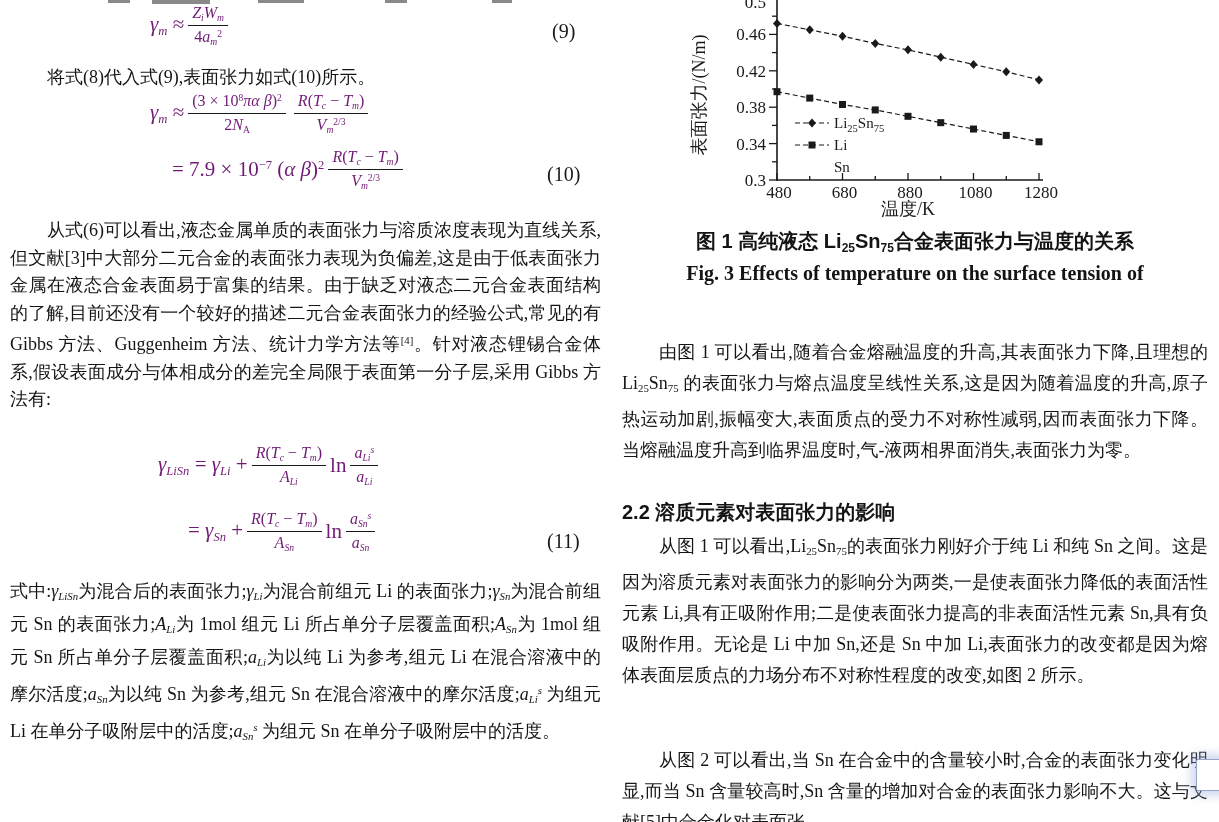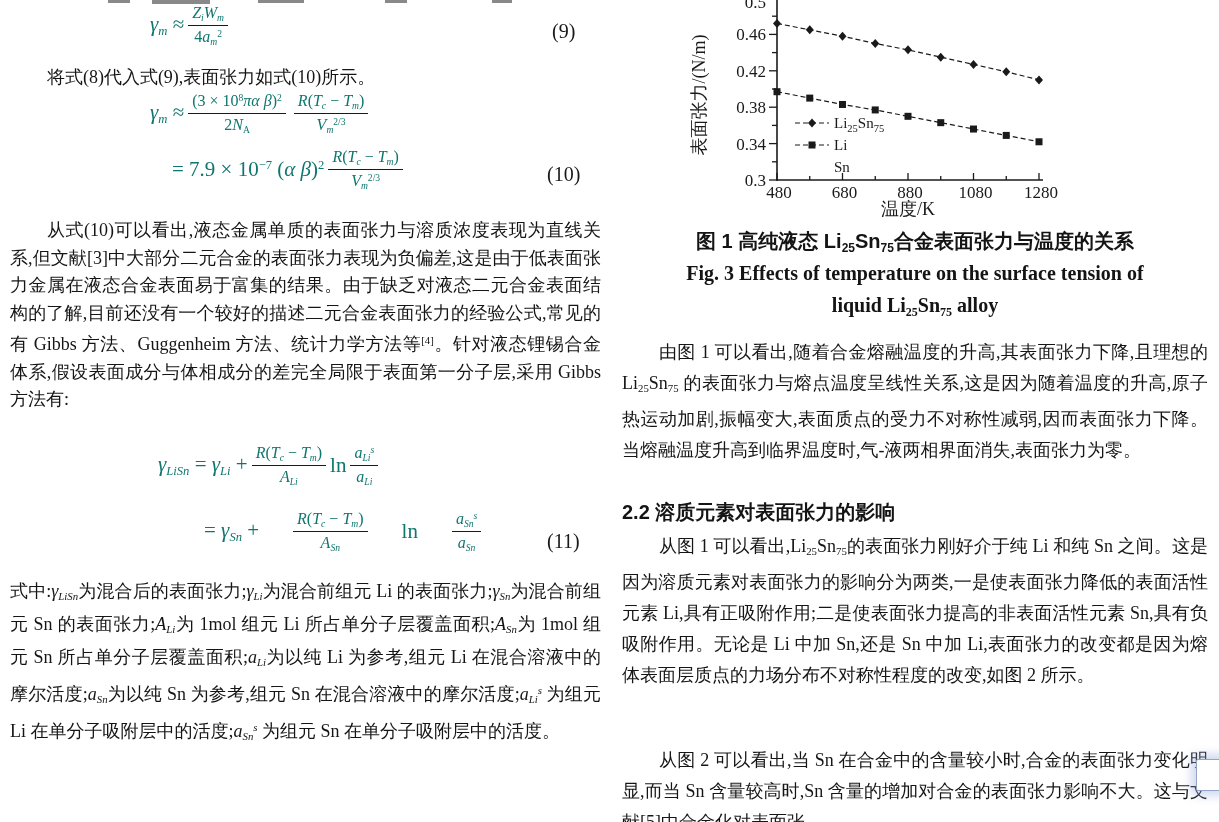--- a/index.html
+++ b/index.html
@@ -7,21 +7,21 @@
         font-family:"Liberation Serif","DejaVu Serif",serif;color:#141414;}
   .para{position:absolute;font-size:18px;line-height:27.6px;text-align:justify;color:#151515;}
   .rpara{line-height:31px;}
   .indent{text-indent:2.05em;}
   .run-n{}
   .run-i{font-style:italic;}
   .run-sub{font-size:0.60em;vertical-align:-0.32em;}
   .run-sup{font-size:0.60em;vertical-align:0.52em;}
   .run-isub{font-size:0.60em;vertical-align:-0.32em;font-style:italic;}
   .run-isup{font-size:0.60em;vertical-align:0.52em;font-style:italic;}
-  .eq{position:absolute;display:flex;align-items:center;font-size:21px;white-space:nowrap;color:#0f766e;justify-content:center;}
+  .eq{position:absolute;display:flex;align-items:center;font-size:21px;white-space:nowrap;color:#701a75;justify-content:center;}
   .eq .frac{display:inline-block;text-align:center;margin:0 4px;font-size:16px;}
   .frac .num{display:block;border-bottom:1.4px solid #1a1a1a;padding:0 4px 2px;line-height:1.15;}
   .frac .den{display:block;padding-top:2px;line-height:1.15;}
   .eqlabel{position:absolute;font-size:20px;color:#181818;}
   .caption-cn{position:absolute;font-weight:bold;text-align:center;font-size:20px;
               font-family:"Liberation Sans","DejaVu Sans",sans-serif;}
   .caption-en{position:absolute;font-weight:bold;text-align:center;font-size:20px;}
   .sec-heading{position:absolute;font-weight:bold;font-size:20px;
                font-family:"Liberation Sans","DejaVu Sans",sans-serif;}
   .chart-wrap{position:absolute;left:645px;top:0;width:424px;height:218px;overflow:hidden;}
@@ -65,35 +65,35 @@
   </div>
   <div class="eq" style="top:148px;left:172px;">
     <span><span class="run-n">= 7.9 × 10</span><span class="run-sup">−7</span><span class="run-n"> (</span><span class="run-i">α β</span><span class="run-n">)</span><span class="run-sup">2</span></span>
     <span class="frac">
       <span class="num"><span class="run-i">R</span><span class="run-n">(</span><span class="run-i">T</span><span class="run-isub">c</span><span class="run-n"> − </span><span class="run-i">T</span><span class="run-isub">m</span><span class="run-n">)</span></span>
       <span class="den"><span class="run-i">V</span><span class="run-isub">m</span><span class="run-sup">2/3</span></span>
     </span>
   </div>
   <div class="eqlabel" style="top:163px;left:547px;">(10)</div>
 
-  <div class="para indent" style="top:217px;left:10px;width:591px;"><span class="run-n">从式(10)可以看出,液态金属单质的表面张力与溶质浓度表现为直线关系,但文献[3]中大部分二元合金的表面张力表现为负偏差,这是由于低表面张力金属在液态合金表面易于富集的结果。由于缺乏对液态二元合金表面结构的了解,目前还没有一个较好的描述二元合金表面张力的经验公式,常见的有 Gibbs 方法、Guggenheim 方法、统计力学方法等</span><span class="run-sup">[4]</span><span class="run-n">。针对液态锂锡合金体系,假设表面成分与体相成分的差完全局限于表面第一分子层,采用 Gibbs 方法有:</span></div>
+  <div class="para indent" style="top:217px;left:10px;width:591px;"><span class="run-n">从式(6)可以看出,液态金属单质的表面张力与溶质浓度表现为直线关系,但文献[3]中大部分二元合金的表面张力表现为负偏差,这是由于低表面张力金属在液态合金表面易于富集的结果。由于缺乏对液态二元合金表面结构的了解,目前还没有一个较好的描述二元合金表面张力的经验公式,常见的有 Gibbs 方法、Guggenheim 方法、统计力学方法等</span><span class="run-sup">[4]</span><span class="run-n">。针对液态锂锡合金体系,假设表面成分与体相成分的差完全局限于表面第一分子层,采用 Gibbs 方法有:</span></div>
 
   <div class="eq" style="top:444px;left:158px;">
     <span><span class="run-i">γ</span><span class="run-isub">LiSn</span><span class="run-n"> = </span><span class="run-i">γ</span><span class="run-isub">Li</span><span class="run-n"> + </span></span>
     <span class="frac">
       <span class="num"><span class="run-i">R</span><span class="run-n">(</span><span class="run-i">T</span><span class="run-isub">c</span><span class="run-n"> − </span><span class="run-i">T</span><span class="run-isub">m</span><span class="run-n">)</span></span>
       <span class="den"><span class="run-i">A</span><span class="run-isub">Li</span></span>
     </span>
     <span><span class="run-n">ln </span></span>
     <span class="frac">
       <span class="num"><span class="run-i">a</span><span class="run-isub">Li</span><span class="run-isup">s</span></span>
       <span class="den"><span class="run-i">a</span><span class="run-isub">Li</span></span>
     </span>
   </div>
-  <div class="eq" style="top:510px;left:204px;gap:30px;">
+  <div class="eq" style="top:510px;left:188px;">
     <span><span class="run-n">= </span><span class="run-i">γ</span><span class="run-isub">Sn</span><span class="run-n"> + </span></span>
     <span class="frac">
       <span class="num"><span class="run-i">R</span><span class="run-n">(</span><span class="run-i">T</span><span class="run-isub">c</span><span class="run-n"> − </span><span class="run-i">T</span><span class="run-isub">m</span><span class="run-n">)</span></span>
       <span class="den"><span class="run-i">A</span><span class="run-isub">Sn</span></span>
     </span>
     <span><span class="run-n">ln </span></span>
     <span class="frac">
       <span class="num"><span class="run-i">a</span><span class="run-isub">Sn</span><span class="run-isup">s</span></span>
       <span class="den"><span class="run-i">a</span><span class="run-isub">Sn</span></span>
     </span>
@@ -165,21 +165,20 @@
         <text x="189" y="128" font-size="15" fill="#1a1a1a" font-family="&quot;Liberation Serif&quot;,&quot;DejaVu Serif&quot;,serif"><tspan dy="0" font-size="15">Li</tspan><tspan dy="4" font-size="10.5">25</tspan><tspan dy="-4" font-size="15">Sn</tspan><tspan dy="4" font-size="10.5">75</tspan></text>
         <line x1="150" y1="145" x2="184" y2="145" stroke="#1a1a1a" stroke-width="1.2" stroke-dasharray="5 3"></line>
         <rect x="163.5" y="141.5" width="7" height="7" fill="#1a1a1a"></rect>
         <text x="189" y="150" font-size="15" fill="#1a1a1a" font-family="&quot;Liberation Serif&quot;,&quot;DejaVu Serif&quot;,serif"><tspan dy="0" font-size="15">Li</tspan></text>
         <text x="189" y="172" font-size="15" fill="#1a1a1a" font-family="&quot;Liberation Serif&quot;,&quot;DejaVu Serif&quot;,serif"><tspan dy="0" font-size="15">Sn</tspan></text>
       </svg>
   </div>
 
   <div class="caption-cn" style="top:228px;left:622px;width:586px;"><span class="run-n">图 1  高纯液态 Li</span><span class="run-sub">25</span><span class="run-n">Sn</span><span class="run-sub">75</span><span class="run-n">合金表面张力与温度的关系</span></div>
   <div class="caption-en" style="top:262px;left:622px;width:586px;">Fig. 3  Effects of temperature on the surface tension of</div>
-  <div class="caption-en" style="top:294px;left:622px;width:586px;"><span class="run-n">liquid Li</span><span class="run-sub">25</span><span class="run-n">Sn</span><span class="run-sub">75</span><span class="run-n"> alloy</span></div>
 
   <div class="para rpara indent" style="top:337px;left:622px;width:586px;"><span class="run-n">由图 1 可以看出,随着合金熔融温度的升高,其表面张力下降,且理想的 Li</span><span class="run-sub">25</span><span class="run-n">Sn</span><span class="run-sub">75</span><span class="run-n"> 的表面张力与熔点温度呈线性关系,这是因为随着温度的升高,原子热运动加剧,振幅变大,表面质点的受力不对称性减弱,因而表面张力下降。当熔融温度升高到临界温度时,气-液两相界面消失,表面张力为零。</span></div>
 
   <div class="sec-heading" style="top:499px;left:622px;">2.2  溶质元素对表面张力的影响</div>
 
   <div class="para rpara indent" style="top:531px;left:622px;width:586px;"><span class="run-n">从图 1 可以看出,Li</span><span class="run-sub">25</span><span class="run-n">Sn</span><span class="run-sub">75</span><span class="run-n">的表面张力刚好介于纯 Li 和纯 Sn 之间。这是因为溶质元素对表面张力的影响分为两类,一是使表面张力降低的表面活性元素 Li,具有正吸附作用;二是使表面张力提高的非表面活性元素 Sn,具有负吸附作用。无论是 Li 中加 Sn,还是 Sn 中加 Li,表面张力的改变都是因为熔体表面层质点的力场分布不对称性程度的改变,如图 2 所示。</span></div>
 
   <div class="para rpara indent" style="top:745px;left:622px;width:586px;"><span class="run-n">从图 2 可以看出,当 Sn 在合金中的含量较小时,合金的表面张力变化明显,而当 Sn 含量较高时,Sn 含量的增加对合金的表面张力影响不大。这与文献[5]中合金化对表面张</span></div>
 
   <div class="overlay-box"></div>

